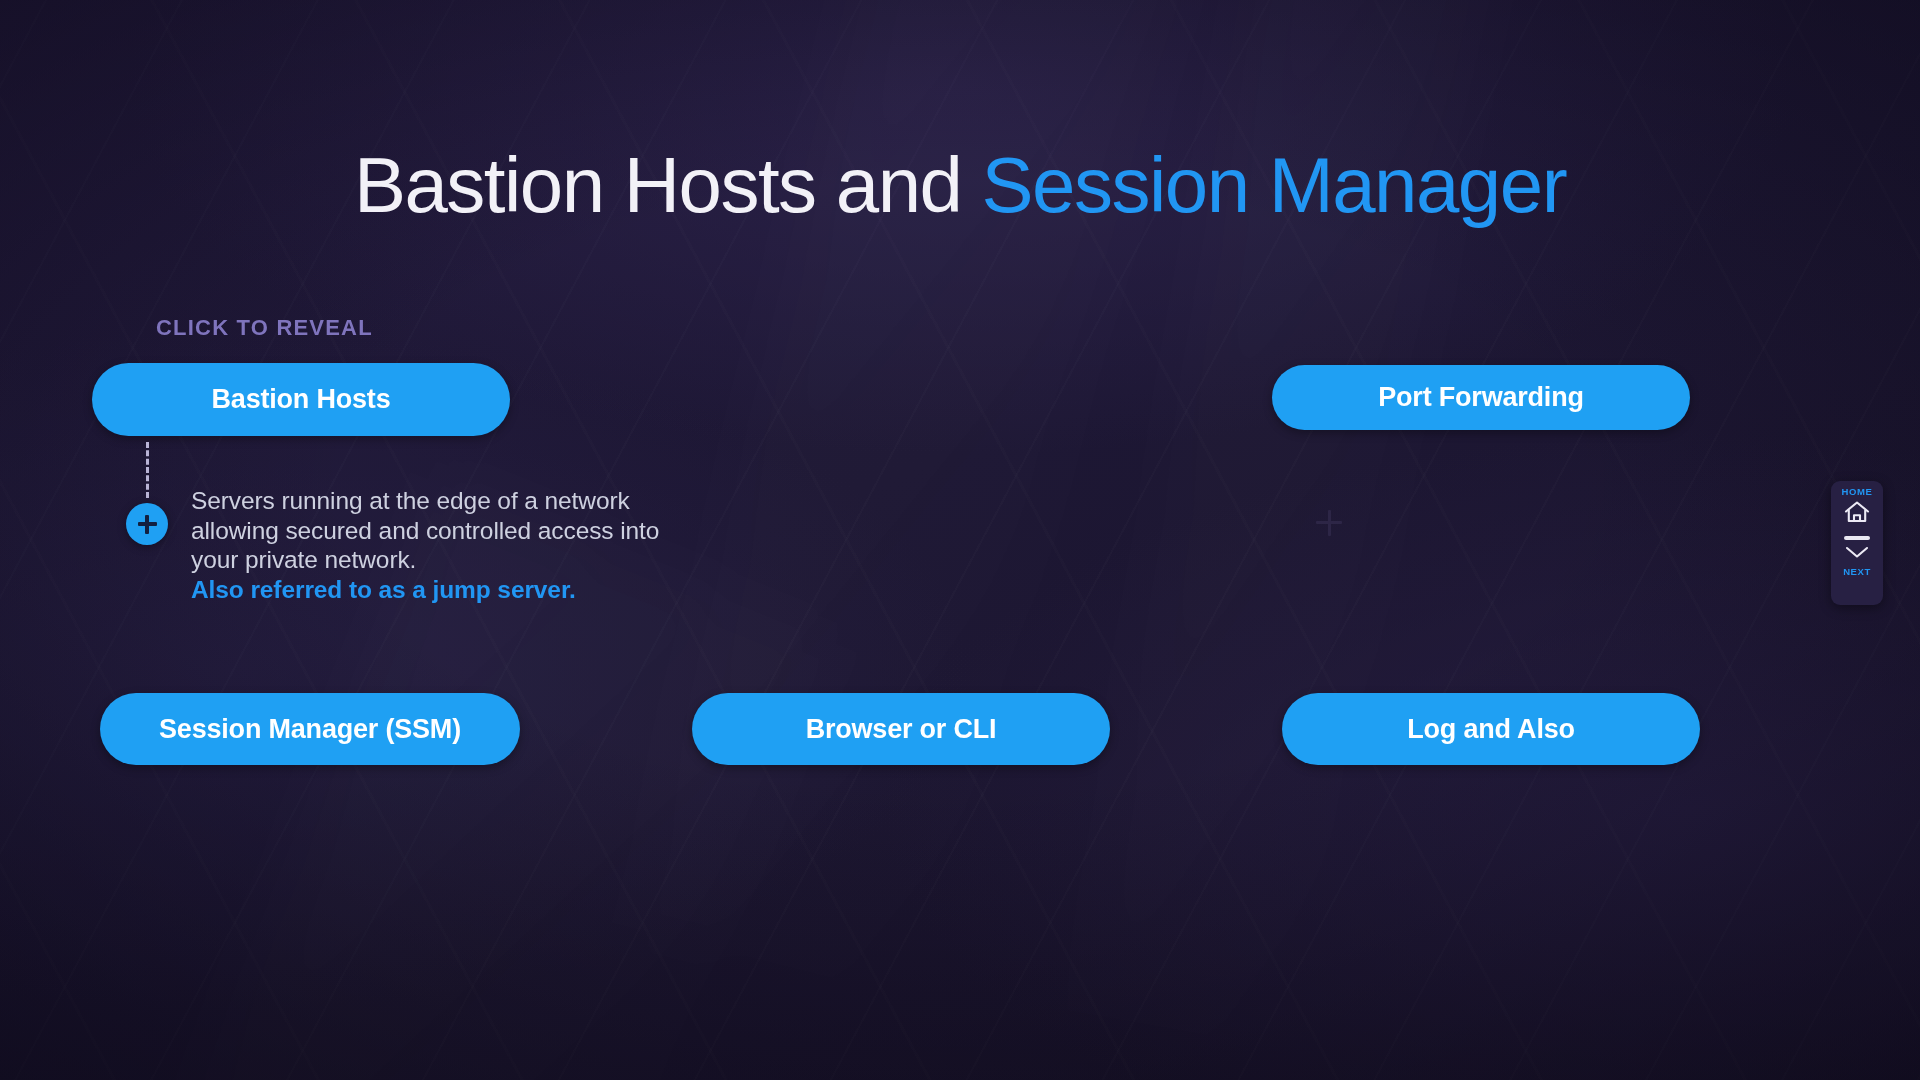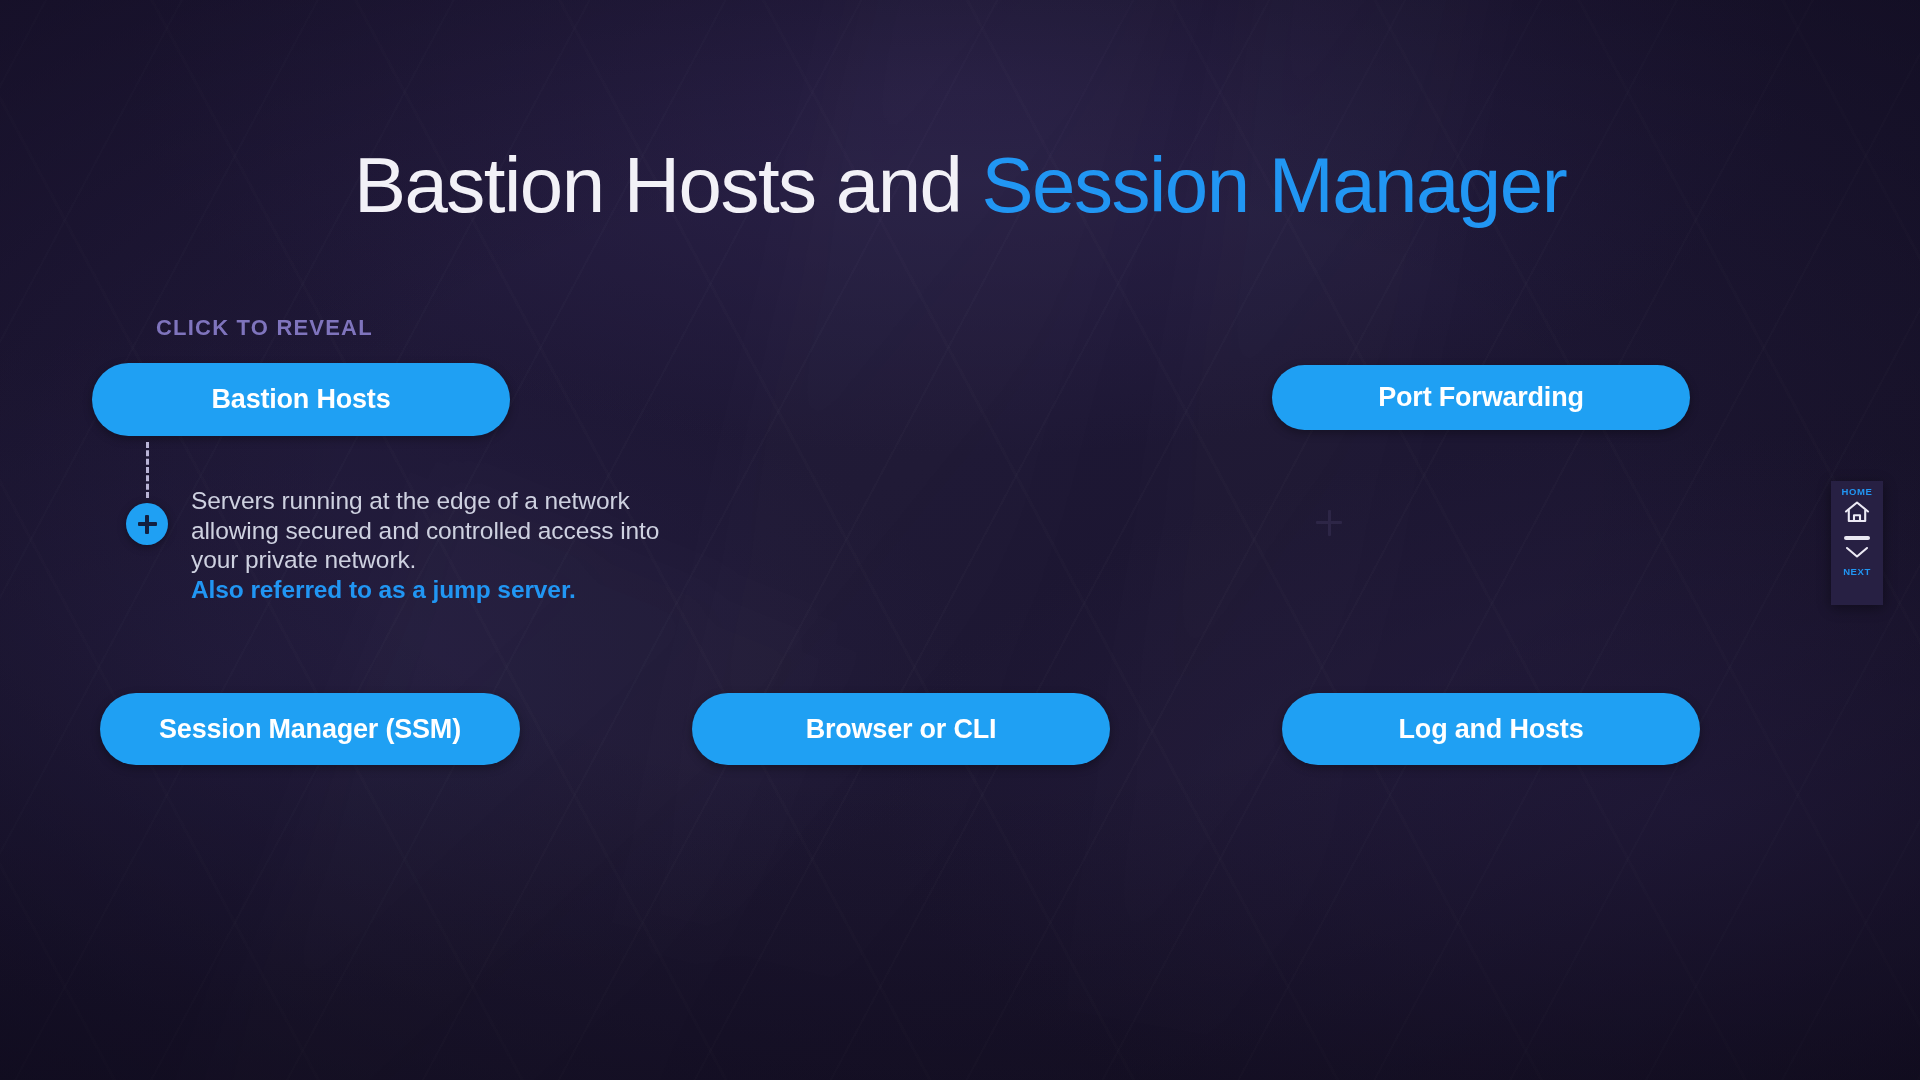--- a/index.html
+++ b/index.html
@@ -126,21 +126,21 @@
     opacity:0.5;
   }
   #marker-mid .bar-h { position:absolute; top:11px; left:0; width:26px; height:3px; background:#3b3358; border-radius:1px; }
   #marker-mid .bar-v { position:absolute; left:11.5px; top:0; width:3px; height:26px; background:#3b3358; border-radius:1px; }
 
   
   #navpod {
     position:absolute; left:1831px; top:481px;
     width:52px; height:124px;
     background:#272043;
-    border-radius:0;
+    border-radius:9px;
     display:flex; flex-direction:column; align-items:center;
     padding-top:5px;
     box-shadow:0 3px 12px rgba(0,0,0,0.4);
   }
   #navpod .lbl {
     font-size:9.5px; font-weight:bold;
     letter-spacing:0.6px;
     color:#2196f3;
   }
   #navpod .home-btn { margin-top:2px; cursor:pointer; display:block; }
@@ -162,21 +162,21 @@
   <div class="vignette"></div>
 
   <h1 id="title"><span class="w">Bastion Hosts and </span><span class="b">Session Manager</span></h1>
 
   <div id="reveal-label">CLICK TO REVEAL</div>
 
   <div class="pill" id="btn-bastion">Bastion Hosts</div>
   <div class="pill" id="btn-port">Port Forwarding</div>
   <div class="pill" id="btn-ssm">Session Manager (SSM)</div>
   <div class="pill" id="btn-browser">Browser or CLI</div>
-  <div class="pill" id="btn-log">Log and Hosts</div>
+  <div class="pill" id="btn-log">Log and Also</div>
 
   <div id="connector"></div>
 
   <div id="plus-badge">
     <span class="bar-h"></span>
     <span class="bar-v"></span>
   </div>
 
   <div id="desc"><span>Servers running at the edge of a network allowing secured and controlled access into your private network.</span><span class="accent">Also referred to as a jump server.</span></div>
 

